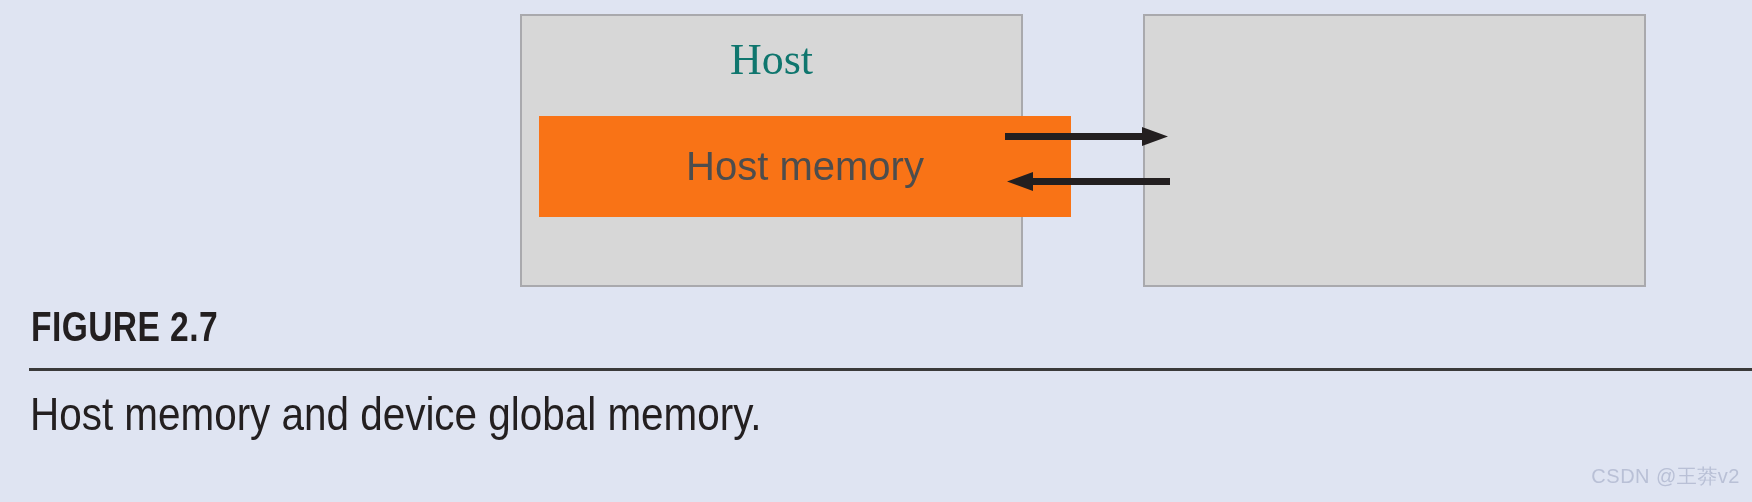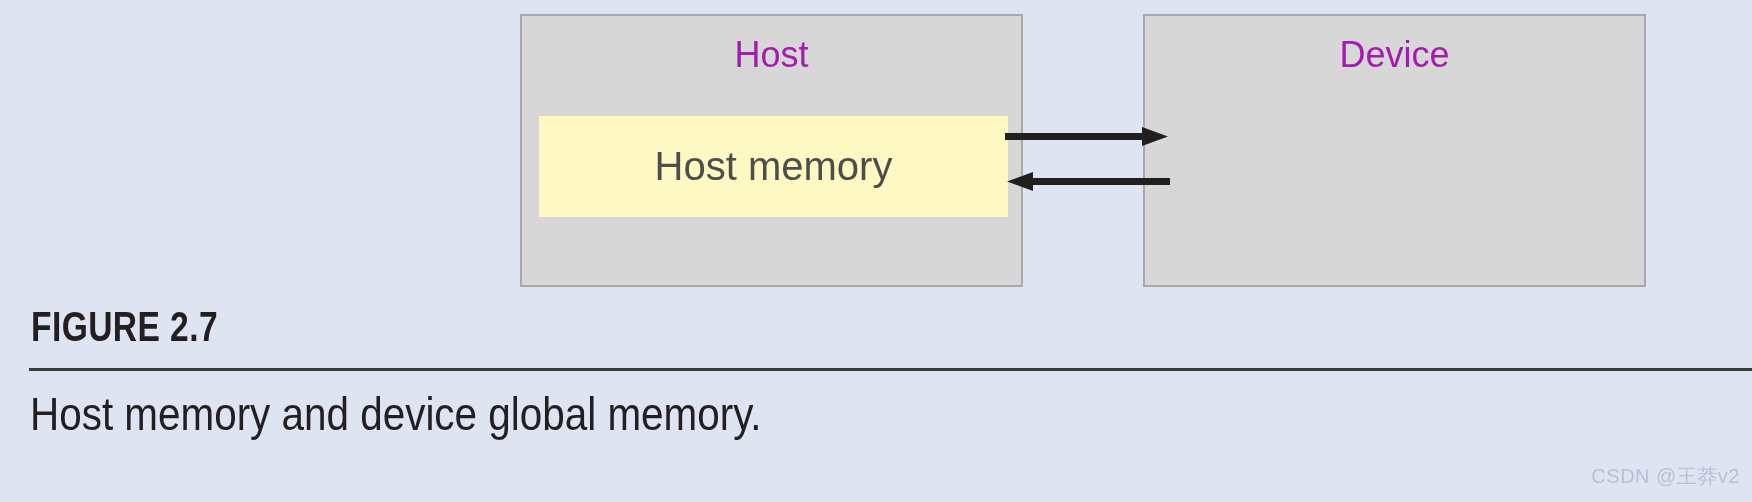--- a/index.html
+++ b/index.html
@@ -43,34 +43,34 @@
   }
   .box-host   { left: 520px; width: 503px; }
   .box-device { left: 1143px; width: 503px; }
 
   .box-title {
     position: absolute;
     left: 0;
     top: 18px;
     width: 100%;
     text-align: center;
-    font-size: 36px;
-    color: #a21caf;
-    font-family: Liberation Sans, sans-serif;
+    font-size: 44px;
+    color: #0f766e;
+    font-family: Liberation Serif, serif;
     letter-spacing: 0px;
     white-space: nowrap;
   }
 
   .memory-bar {
     position: absolute;
     left: 17px;
     top: 100px;
-    width: 469px;
+    width: 532px;
     height: 101px;
-    background: #fef9c3;
+    background: #f97316;
     display: flex;
     align-items: center;
     justify-content: center;
   }
   .memory-label {
     font-size: 40px;
     color: #4d4d4d;
     font-family: "Liberation Sans", sans-serif;
     white-space: nowrap;
   }
@@ -149,21 +149,20 @@
   <div class="diagram">
 
     <div class="container-box box-host">
       <div class="box-title">Host</div>
       <div class="memory-bar">
         <span class="memory-label">Host memory</span>
       </div>
     </div>
 
     <div class="container-box box-device">
-      <div class="box-title">Device</div>
     </div>
 
     <div class="arrows">
       <svg width="165" height="90" viewBox="0 0 165 90" xmlns="http://www.w3.org/2000/svg">
         <g fill="#231f20" stroke="none">
           <rect x="0" y="25" width="146" height="7"></rect>
           <path d="M137 19 L163 28.5 L137 38 Z"></path>
         </g>
         <g fill="#231f20" stroke="none">
           <rect x="19" y="70" width="146" height="7"></rect>

